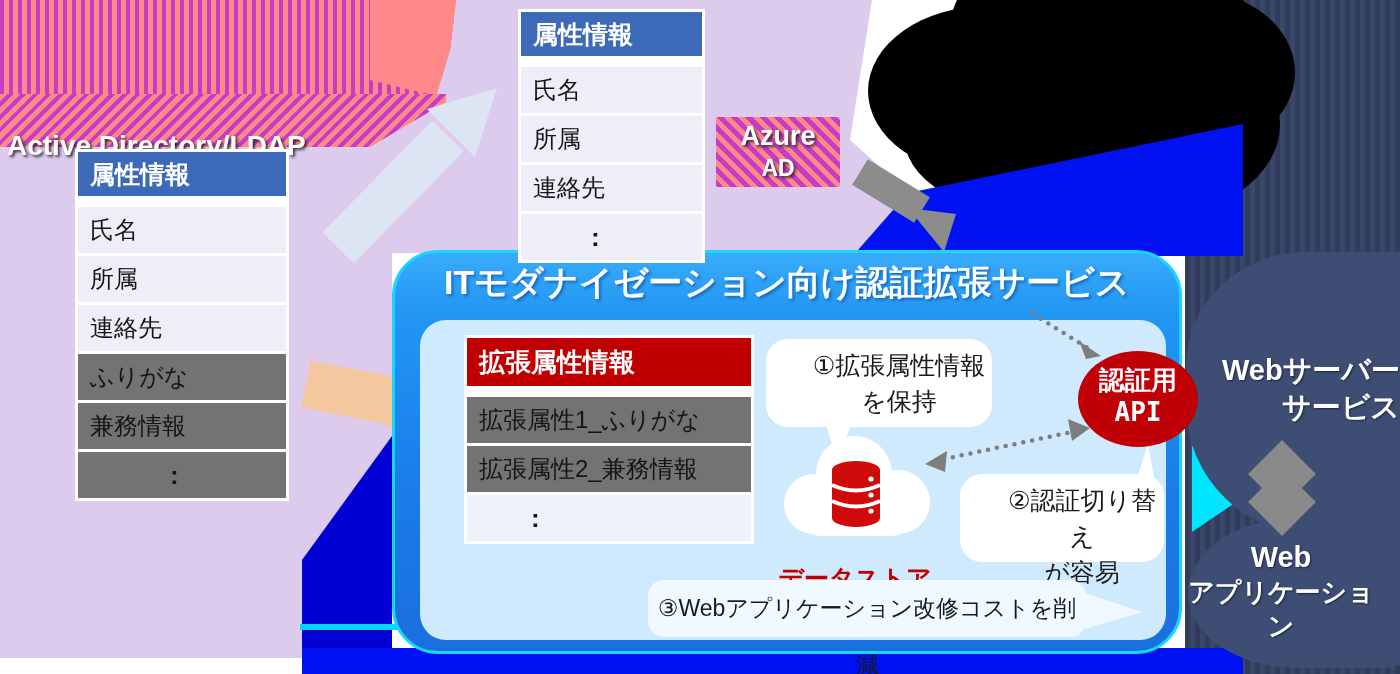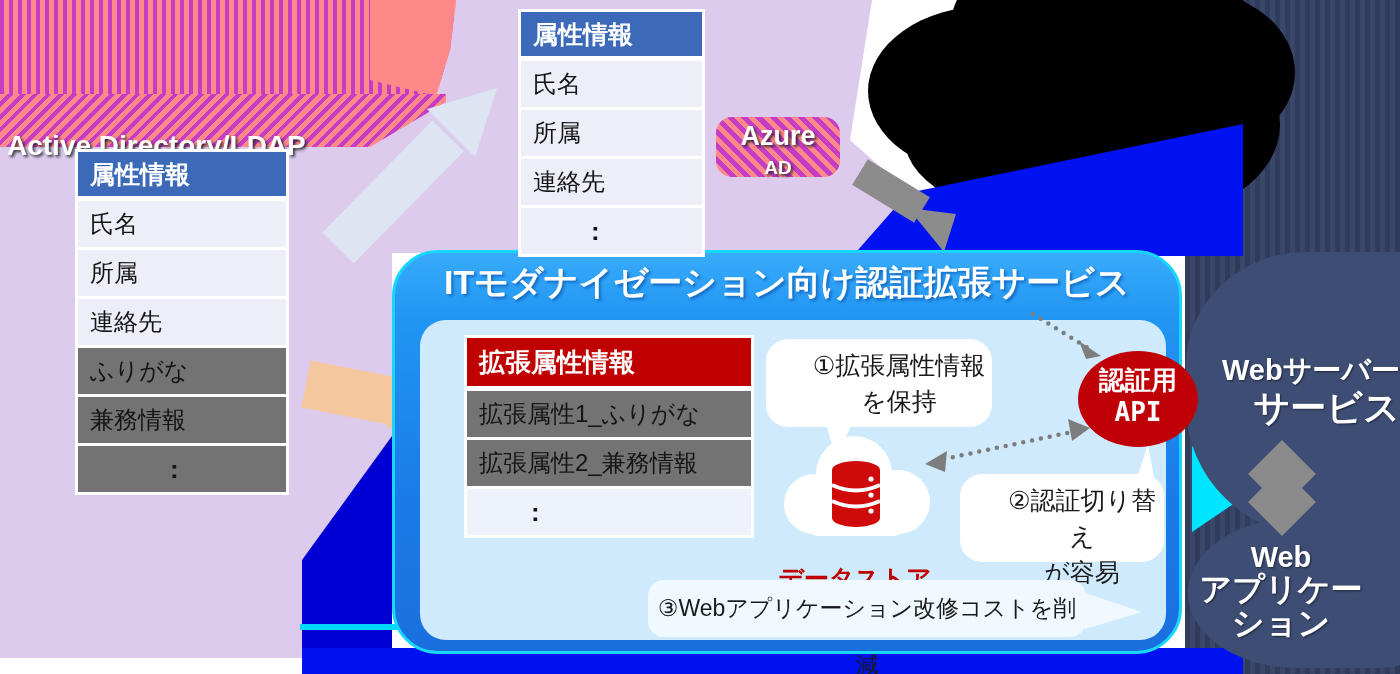--- a/index.html
+++ b/index.html
@@ -11,21 +11,21 @@
   
   .stripeV{background:repeating-linear-gradient(90deg,#c43dc4 0 4px,#ff8888 4px 9px);}
   .stripeD{background:repeating-linear-gradient(135deg,#c43dc4 0 4px,#ff8888 4px 9px);}
   .stripeA{background:repeating-linear-gradient(45deg,#c43dc4 0 5px,#ff8888 5px 10px);}
   .stripeN{background:repeating-linear-gradient(90deg,#303c5c 0 5px,#3a4769 5px 10px);}
 
   .shadowTxt{color:#fff;font-weight:bold;text-shadow:2px 2px 3px rgba(30,30,30,.85);}
 
   
   .tbl{background:#fff;padding:3px;box-sizing:border-box;}
-  .thead{color:#fff;font-weight:bold;font-size:25px;line-height:44px;padding-left:12px;margin-bottom:5px;}
+  .thead{color:#fff;font-weight:bold;font-size:25px;line-height:44px;padding-left:12px;margin-bottom:11px;}
   .blueH{background:#3c6ab8;}
   .redH{background:#c00000;font-size:26px;line-height:48px;}
   .trow{font-size:24px;color:#141414;line-height:46px;padding-left:12px;margin-bottom:3px;}
   .trow:last-child{margin-bottom:0;}
   .light{background:#edeef8;}
   .orange{background:#737373;}
   .xlight{background:#eef3fb;}
   .dots{font-weight:bold;}
 
   
@@ -163,32 +163,32 @@
   </div>
 
   <div class="abs tbl" style="left:518px;top:9px;width:187px;">
     <div class="thead blueH">属性情報</div>
     <div class="trow light">氏名</div>
     <div class="trow light">所属</div>
     <div class="trow light">連絡先</div>
     <div class="trow light dots" style="padding-left:70px;font-size:26px;">:</div>
   </div>
 
-  <div class="abs stripeA" style="left:716px;top:117px;width:124px;height:60px;border-radius:16px;text-align:center;padding-top:3px;box-sizing:border-box;">
+  <div class="abs stripeA" style="left:716px;top:117px;width:124px;height:70px;border-radius:2px;text-align:center;padding-top:3px;box-sizing:border-box;">
     <div class="shadowTxt" style="font-size:27px;line-height:32px;">Azure</div>
-    <div class="shadowTxt" style="font-size:19px;line-height:32px;">AD</div>
+    <div class="shadowTxt" style="font-size:23px;line-height:32px;">AD</div>
   </div>
 
   <div class="abs navyTxt" style="left:1186px;top:352px;width:214px;text-align:right;">
     <div style="font-size:29px;line-height:37px;">Webサーバー</div>
-    <div style="font-size:36px;line-height:37px;">サービス</div>
+    <div style="font-size:29px;line-height:37px;">サービス</div>
   </div>
   <div class="abs navyTxt" style="left:1186px;top:540px;width:190px;">
     <div style="font-size:29px;line-height:35px;">Web</div>
-    <div style="font-size:32px;line-height:34px;font-family:Liberation Mono, monospace;">アプリケーション</div>
+    <div style="font-size:26px;line-height:34px;">アプリケーション</div>
   </div>
 
   <div>
     <div class="abs" style="left:1258px;top:450px;width:48px;height:48px;background:#8a8a8a;transform:rotate(45deg);"></div>
     <div class="abs" style="left:1258px;top:478px;width:48px;height:48px;background:#8a8a8a;transform:rotate(45deg);"></div>
   </div>
 
 </div>
 
 </body></html>

